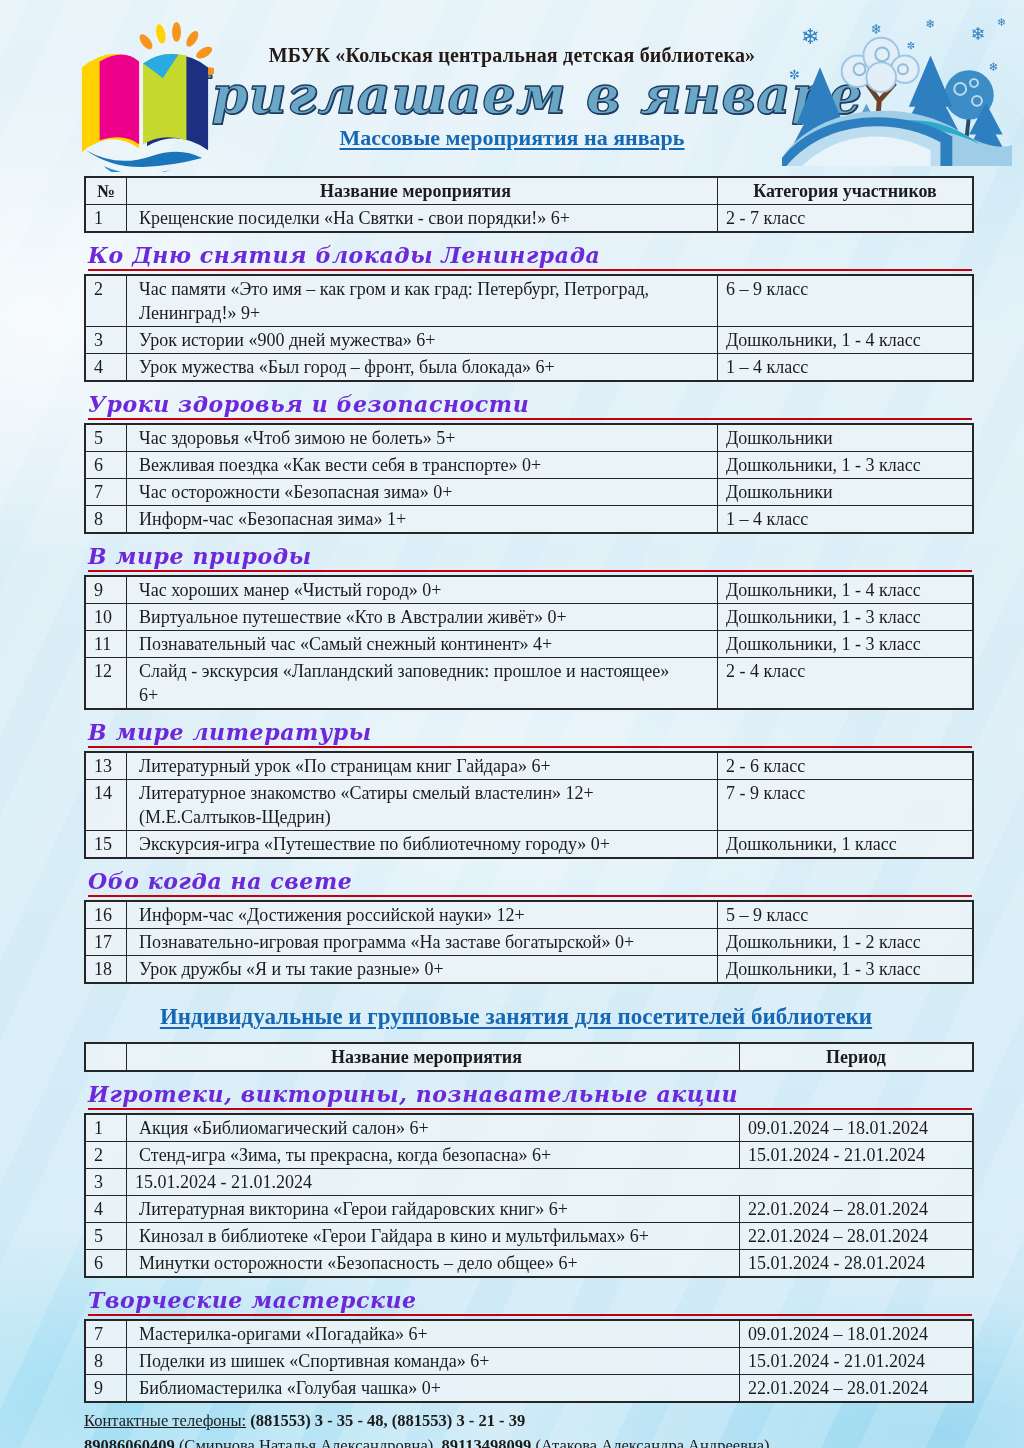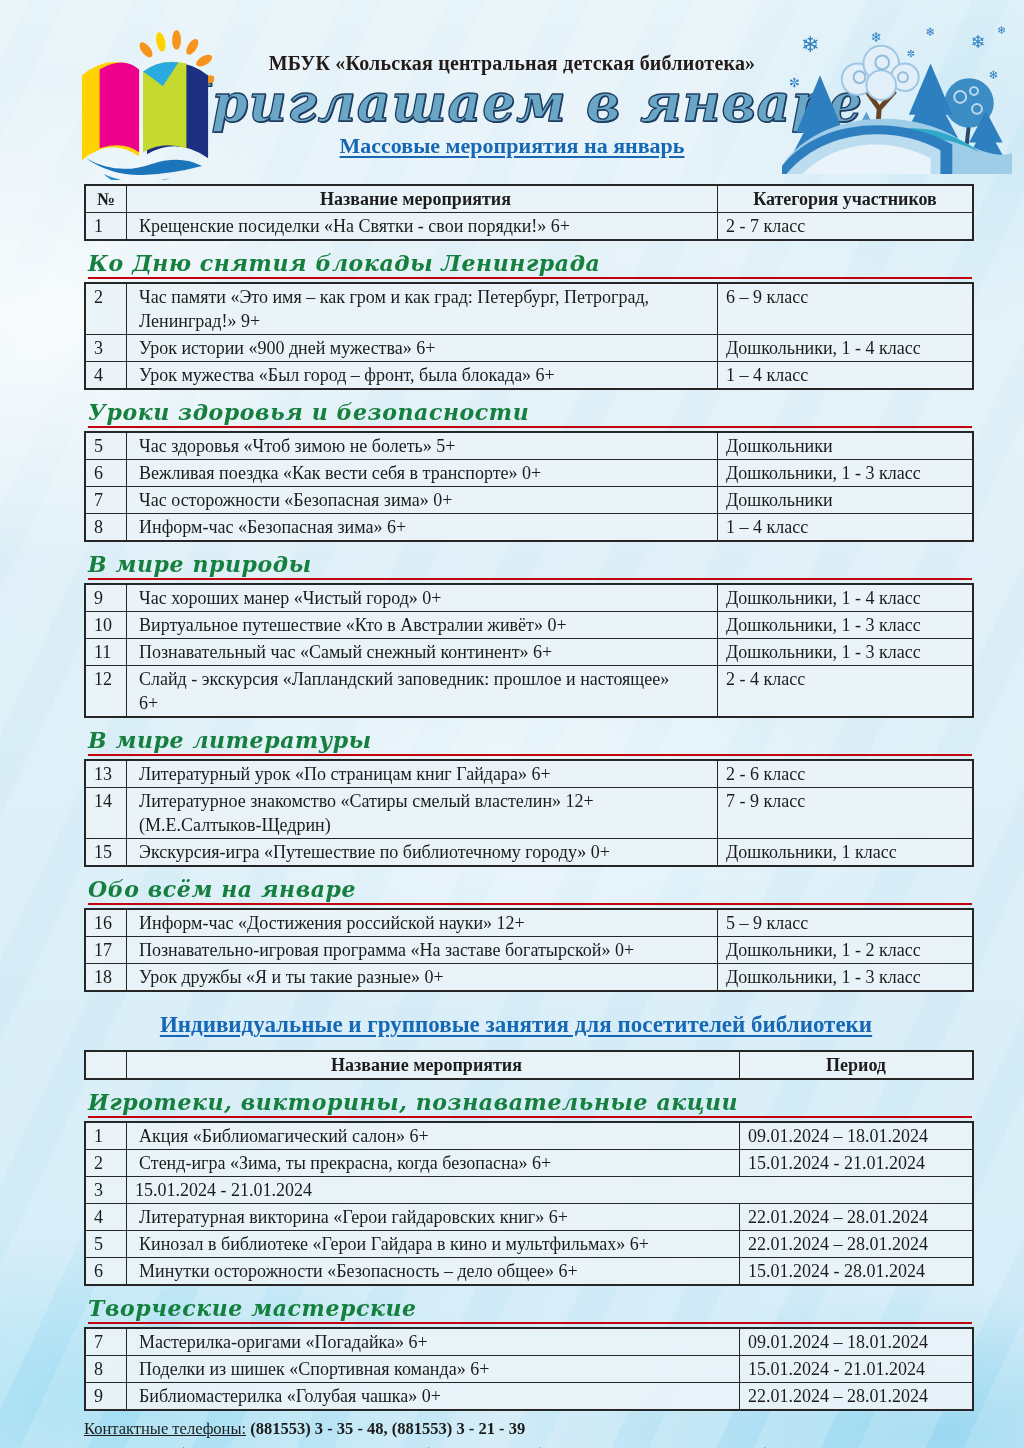--- a/index.html
+++ b/index.html
@@ -15,21 +15,21 @@
       linear-gradient(180deg,#e6f3f9 0%,#dceef7 38%,#d5ecf7 68%,#cdeaf7 100%);
   }
   body::before{
     content:"";position:absolute;inset:0;pointer-events:none;
     background:repeating-linear-gradient(115deg, rgba(255,255,255,.18) 0 26px, rgba(173,216,235,.12) 26px 60px, rgba(255,255,255,.16) 60px 95px);
     mix-blend-mode:lighten;
   }
   .header{position:relative;height:176px;z-index:2;}
   .logo{position:absolute;left:76px;top:22px;width:138px;height:150px;}
   .winter-art{position:absolute;right:12px;top:10px;width:230px;height:158px;}
-  .org-title{padding-top:44px;text-align:center;font-weight:bold;font-size:20px;color:#241a18;letter-spacing:.2px;margin-top:8px;}
+  .org-title{padding-top:44px;text-align:center;font-weight:bold;font-size:20px;color:#241a18;letter-spacing:.2px;}
   .main-title{
     text-align:center;font-family:"DejaVu Serif",serif;font-style:italic;font-weight:bold;
     font-size:52px;line-height:56px;color:#6aa6c6;letter-spacing:1px;
     -webkit-text-stroke:1.3px #1d3a5f;
     text-shadow:1px 1px 0 #1d3a5f;
   }
   .blue-heading{
     text-align:center;font-weight:bold;color:#1668b4;
     text-decoration:underline;text-decoration-thickness:2px;text-underline-offset:3px;
   }
@@ -42,21 +42,21 @@
   .tbl-row + .tbl-row{border-top:1.5px solid #262626;}
   .cell{padding:1px 8px;font-size:18px;line-height:24px;min-height:24px;}
   .c-num{flex:0 0 24px;border-right:1.5px solid #262626;}
   .c-name{flex:1 1 auto;border-right:1.5px solid #262626;padding-left:12px;padding-right:25px;}
   .c-cat{flex:0 0 238px;text-align:left;}
   [data-table="table2"] .c-cat{flex:0 0 216px;}
   .tbl-head .cell{font-weight:bold;text-align:center;}
   .tbl-section{padding:9px 2px 3px 4px;}
   .tbl-section-text{
     font-family:"DejaVu Serif",serif;font-style:italic;font-weight:bold;
-    font-size:22px;color:#15803d;letter-spacing:.6px;
+    font-size:22px;color:#6d28d9;letter-spacing:.6px;
     border-bottom:2px solid #c3000d;padding-bottom:1px;
   }
   .footer{margin:5px 0 0 84px;font-size:16.5px;line-height:25px;color:#1c1c1c;}
   .footer .u{text-decoration:underline;}
   .footer b{font-weight:bold;}
 </style>
 </head>
 <body>
 
 <div class="header">
@@ -189,41 +189,41 @@
           <div class="cell c-name">Вежливая поездка «Как вести себя в транспорте» 0+</div>
           <div class="cell c-cat">Дошкольники, 1 - 3 класс</div>
         </div>
         <div class="tbl-row">
           <div class="cell c-num">7</div>
           <div class="cell c-name">Час осторожности «Безопасная зима» 0+</div>
           <div class="cell c-cat">Дошкольники</div>
         </div>
         <div class="tbl-row">
           <div class="cell c-num">8</div>
-          <div class="cell c-name">Информ-час «Безопасная зима» 6+</div>
+          <div class="cell c-name">Информ-час «Безопасная зима» 1+</div>
           <div class="cell c-cat">1 – 4 класс</div>
         </div>
       </div>
       <div class="tbl-section">
         <div class="tbl-section-text">В мире природы</div>
       </div>
       <div class="tbl-block">
         <div class="tbl-row">
           <div class="cell c-num">9</div>
           <div class="cell c-name">Час хороших манер «Чистый город» 0+</div>
           <div class="cell c-cat">Дошкольники, 1 - 4 класс</div>
         </div>
         <div class="tbl-row">
           <div class="cell c-num">10</div>
           <div class="cell c-name">Виртуальное путешествие «Кто в Австралии живёт» 0+</div>
           <div class="cell c-cat">Дошкольники, 1 - 3 класс</div>
         </div>
         <div class="tbl-row">
           <div class="cell c-num">11</div>
-          <div class="cell c-name">Познавательный час «Самый снежный континент» 6+</div>
+          <div class="cell c-name">Познавательный час «Самый снежный континент» 4+</div>
           <div class="cell c-cat">Дошкольники, 1 - 3 класс</div>
         </div>
         <div class="tbl-row">
           <div class="cell c-num">12</div>
           <div class="cell c-name">Слайд - экскурсия «Лапландский заповедник: прошлое и настоящее» 6+</div>
           <div class="cell c-cat">2 - 4 класс</div>
         </div>
       </div>
       <div class="tbl-section">
         <div class="tbl-section-text">В мире литературы</div>
@@ -239,21 +239,21 @@
           <div class="cell c-name">Литературное знакомство «Сатиры смелый властелин» 12+ (М.Е.Салтыков-Щедрин)</div>
           <div class="cell c-cat">7 - 9 класс</div>
         </div>
         <div class="tbl-row">
           <div class="cell c-num">15</div>
           <div class="cell c-name">Экскурсия-игра «Путешествие по библиотечному городу» 0+</div>
           <div class="cell c-cat">Дошкольники, 1 класс</div>
         </div>
       </div>
       <div class="tbl-section">
-        <div class="tbl-section-text">Обо всём на январе</div>
+        <div class="tbl-section-text">Обо когда на свете</div>
       </div>
       <div class="tbl-block">
         <div class="tbl-row">
           <div class="cell c-num">16</div>
           <div class="cell c-name">Информ-час «Достижения российской науки» 12+</div>
           <div class="cell c-cat">5 – 9 класс</div>
         </div>
         <div class="tbl-row">
           <div class="cell c-num">17</div>
           <div class="cell c-name">Познавательно-игровая программа «На заставе богатырской» 0+</div>

